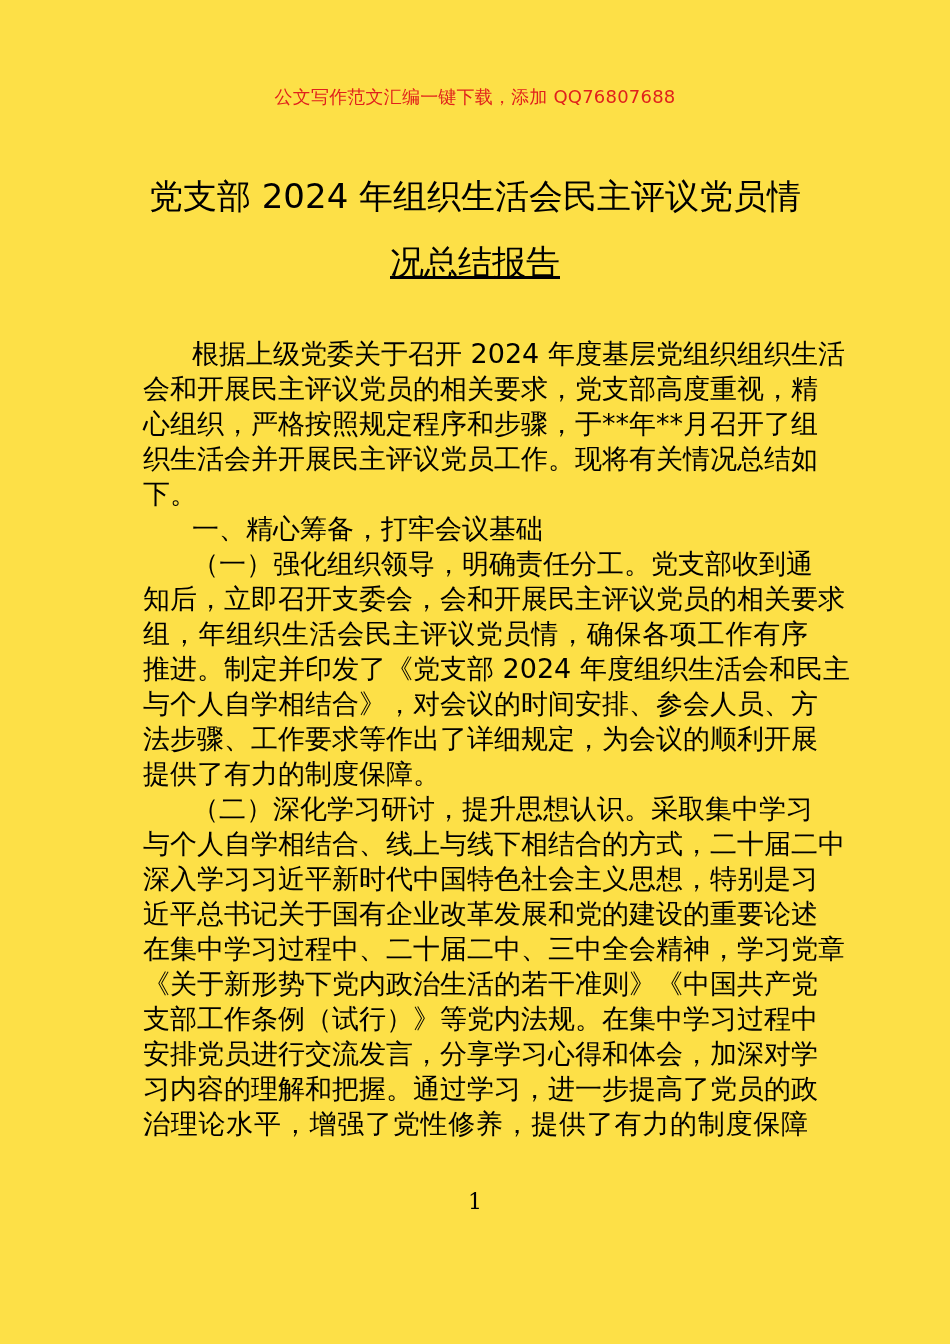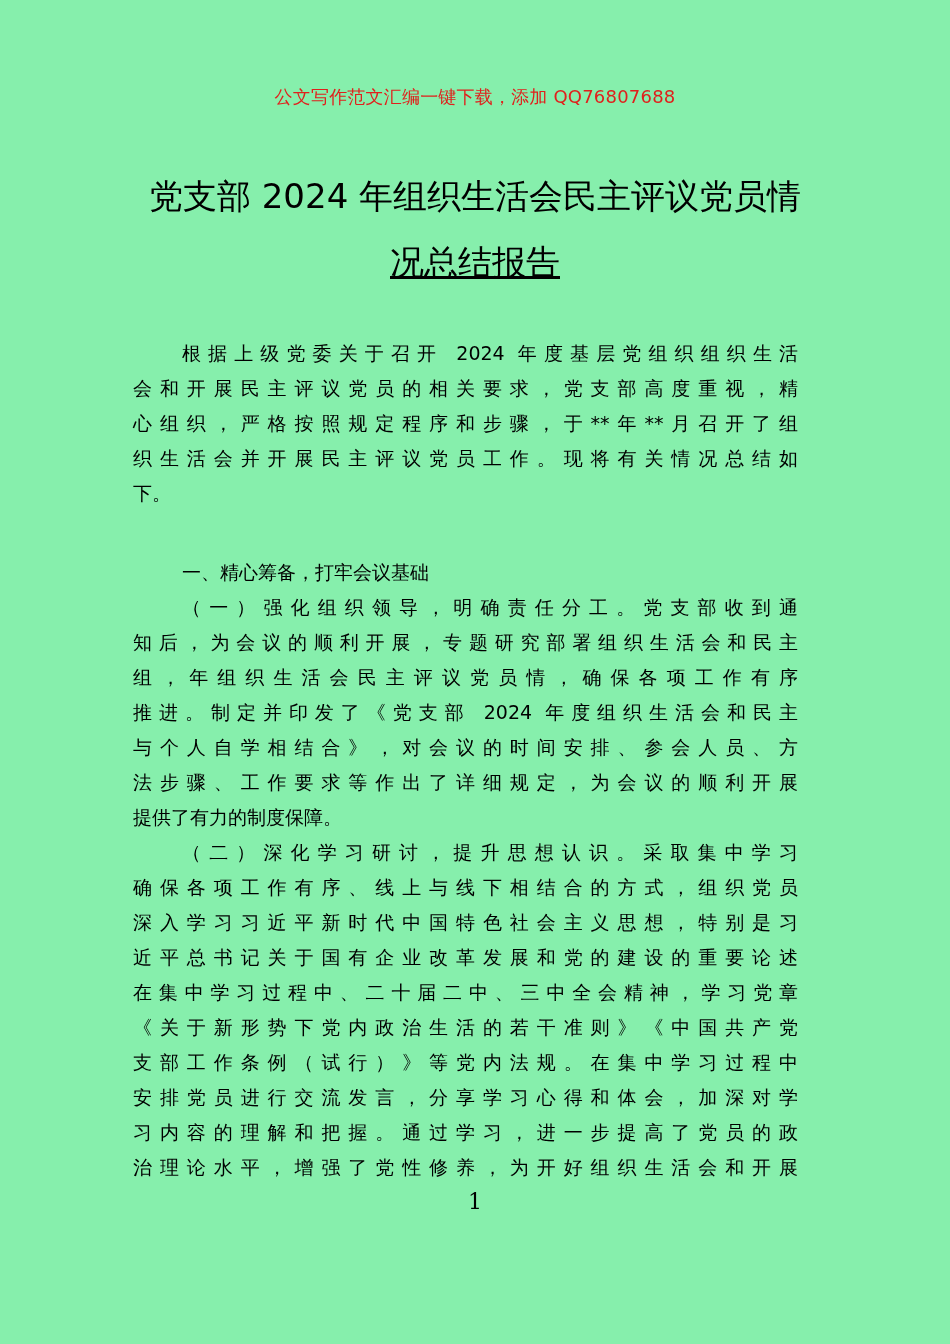--- a/index.html
+++ b/index.html
@@ -13,21 +13,21 @@
     position: relative;
     overflow: hidden;
     font-family: "DejaVu Sans", "Liberation Sans", sans-serif;
     color: #000000;
   }
   .page {
     position: absolute;
     left: 0; top: 0;
     width: 950px;
     height: 1344px;
-    background: #86efac;
+    background: #fde047;
   }
   .watermark {
     position: absolute;
     top: 84px;
     left: 0;
     width: 950px;
     text-align: center;
     font-size: 18px;
     line-height: 26px;
     color: #e0201c;
@@ -41,23 +41,23 @@
     font-size: 34px;
     line-height: 44px;
     color: #000;
     white-space: nowrap;
   }
   .title-line.l1 { top: 174px; }
   .title-line.l2 { top: 240px; text-decoration: underline; }
 
   .body-text {
     position: absolute;
-    left: 133px;
+    left: 143px;
     width: 665px;
-    font-size: 19px;
+    font-size: 27px;
     line-height: 35px;
   }
   .line {
     display: block;
     height: 35px;
     white-space: nowrap;
     text-align: justify;
     text-align-last: justify;
     overflow: visible;
   }
@@ -66,21 +66,20 @@
   }
   .line.indent {
     padding-left: 49px;
   }
   .heading-line {
     display: block;
     height: 35px;
     white-space: nowrap;
     padding-left: 49px;
     text-align-last: left;
-    margin-top: 44px;
   }
   .page-number {
     position: absolute;
     top: 1188px;
     left: 0;
     width: 950px;
     text-align: center;
     font-family: "DejaVu Serif", "Liberation Serif", serif;
     font-size: 22px;
     line-height: 28px;
@@ -101,33 +100,33 @@
 
     <span class="line indent">根据上级党委关于召开 2024 年度基层党组织组织生活</span>
     <span class="line">会和开展民主评议党员的相关要求，党支部高度重视，精</span>
     <span class="line">心组织，严格按照规定程序和步骤，于**年**月召开了组</span>
     <span class="line">织生活会并开展民主评议党员工作。现将有关情况总结如</span>
     <span class="line last">下。</span>
 
     <span class="heading-line">一、精心筹备，打牢会议基础</span>
 
     <span class="line indent">（一）强化组织领导，明确责任分工。党支部收到通</span>
-    <span class="line">知后，为会议的顺利开展，专题研究部署组织生活会和民主</span>
+    <span class="line">知后，立即召开支委会，会和开展民主评议党员的相关要求</span>
     <span class="line">组，年组织生活会民主评议党员情，确保各项工作有序</span>
     <span class="line">推进。制定并印发了《党支部 2024 年度组织生活会和民主</span>
     <span class="line">与个人自学相结合》，对会议的时间安排、参会人员、方</span>
     <span class="line">法步骤、工作要求等作出了详细规定，为会议的顺利开展</span>
     <span class="line last">提供了有力的制度保障。</span>
 
     <span class="line indent">（二）深化学习研讨，提升思想认识。采取集中学习</span>
-    <span class="line">确保各项工作有序、线上与线下相结合的方式，组织党员</span>
+    <span class="line">与个人自学相结合、线上与线下相结合的方式，二十届二中</span>
     <span class="line">深入学习习近平新时代中国特色社会主义思想，特别是习</span>
     <span class="line">近平总书记关于国有企业改革发展和党的建设的重要论述</span>
     <span class="line">在集中学习过程中、二十届二中、三中全会精神，学习党章</span>
     <span class="line">《关于新形势下党内政治生活的若干准则》《中国共产党</span>
     <span class="line">支部工作条例（试行）》等党内法规。在集中学习过程中</span>
     <span class="line">安排党员进行交流发言，分享学习心得和体会，加深对学</span>
     <span class="line">习内容的理解和把握。通过学习，进一步提高了党员的政</span>
-    <span class="line">治理论水平，增强了党性修养，为开好组织生活会和开展</span>
+    <span class="line">治理论水平，增强了党性修养，提供了有力的制度保障</span>
   </div>
 
   <div class="page-number">1</div>
 </div>
 
 </body></html>

